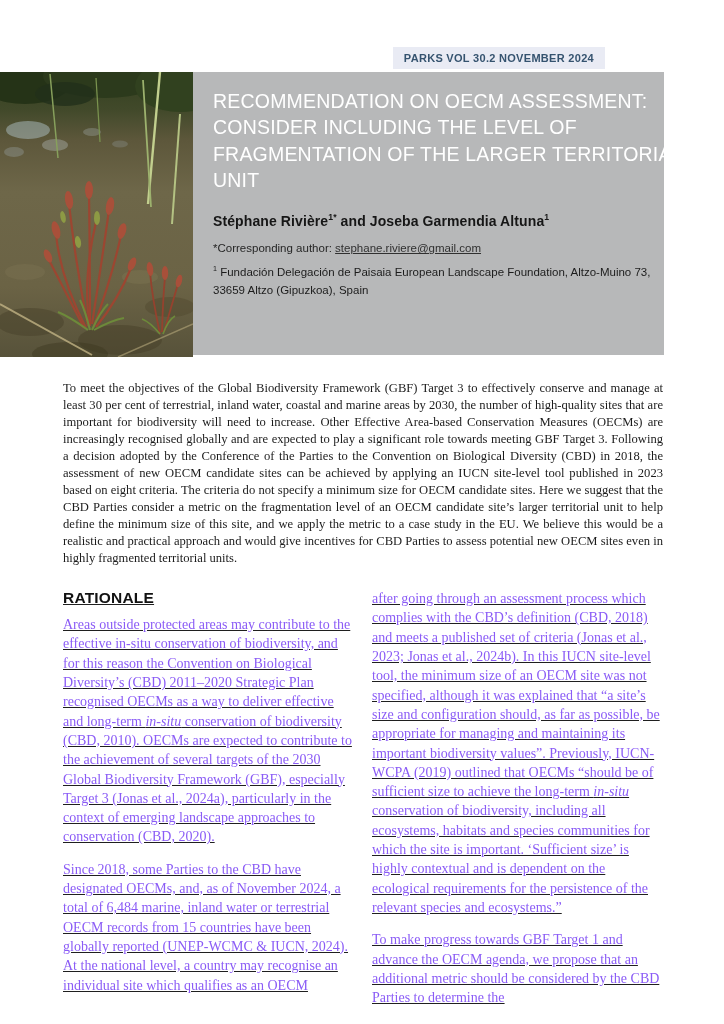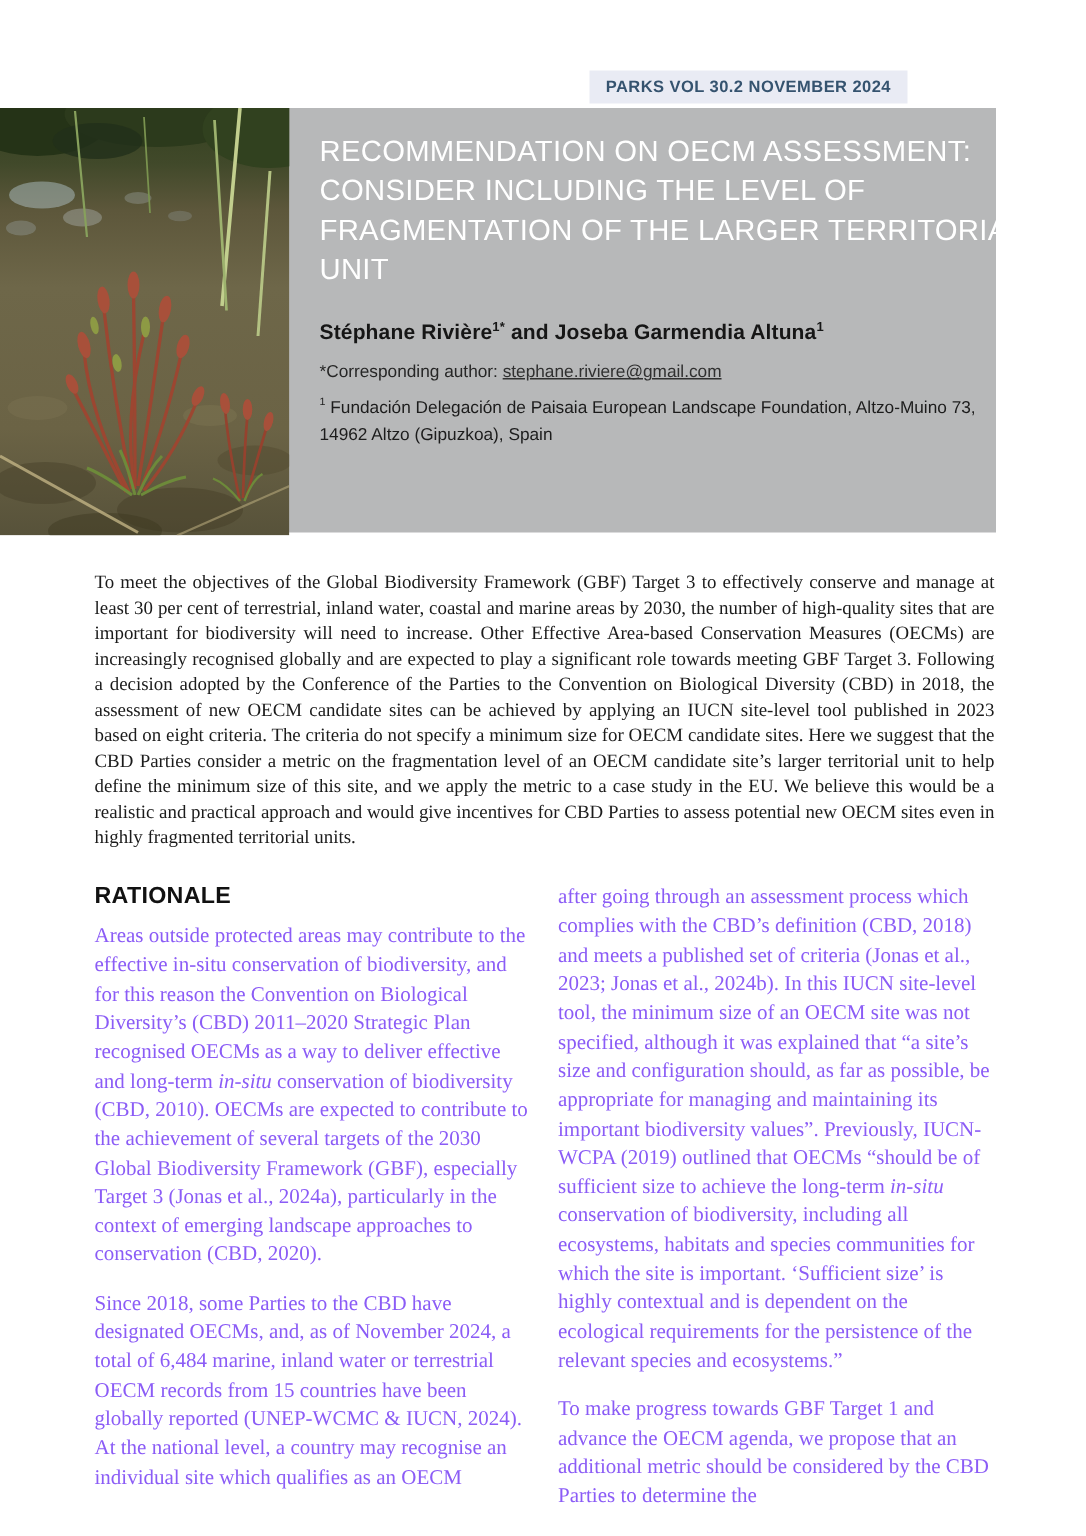--- a/index.html
+++ b/index.html
@@ -56,21 +56,21 @@
     font-family:"Liberation Sans",sans-serif;
   }
   .serif{font-family:"Liberation Serif",serif;}
   .abstract-text{
     margin:8px 0 0 0;font-size:12.6px;line-height:1.35;color:#1b1b1b;text-align:justify;
   }
   .keywords{
     margin:13px 0 0 0;font-size:12.6px;line-height:1.35;color:#1b1b1b;
   }
   .columns{
-    display:flex;gap:18px;margin-top:22px;
+    display:flex;gap:18px;margin-top:22px;text-decoration:underline;
   }
   .col{width:291px;}
   .col p{
     margin:0 0 13px 0;font-size:14px;line-height:1.38;color:#8b5cf6;
   }
   .col .sec-heading{margin-bottom:8px;}
 
   
   .footer{
     position:absolute;left:63px;right:59px;top:978px;
@@ -175,21 +175,21 @@
         <path d="M160 262 Q150 250 142 247"></path>
         <path d="M163 262 Q168 248 175 244"></path>
       </g>
     </svg>
   </div>
 
   <div class="header-content">
     <h1 class="title">RECOMMENDATION ON OECM ASSESSMENT: CONSIDER INCLUDING THE LEVEL OF FRAGMENTATION OF THE LARGER TERRITORIAL UNIT</h1>
     <p class="authors"><span>Stéphane Rivière</span><sup>1*</sup><span> and Joseba Garmendia Altuna</span><sup>1</sup></p>
     <p class="corr"><span>*Corresponding author: </span><span class="email">stephane.riviere@gmail.com</span></p>
-    <p class="affil"><sup>1</sup><span> Fundación Delegación de Paisaia European Landscape Foundation, Altzo-Muino 73, 14962 Altzo (Gipuzkoa), Spain</span></p>
+    <p class="affil"><sup>1</sup><span> Fundación Delegación de Paisaia European Landscape Foundation, Altzo-Muino 73, 33659 Altzo (Gipuzkoa), Spain</span></p>
   </div>
 
   <div class="main">
     <p class="abstract-text serif">To meet the objectives of the Global Biodiversity Framework (GBF) Target 3 to effectively conserve and manage at least 30 per cent of terrestrial, inland water, coastal and marine areas by 2030, the number of high-quality sites that are important for biodiversity will need to increase. Other Effective Area-based Conservation Measures (OECMs) are increasingly recognised globally and are expected to play a significant role towards meeting GBF Target 3. Following a decision adopted by the Conference of the Parties to the Convention on Biological Diversity (CBD) in 2018, the assessment of new OECM candidate sites can be achieved by applying an IUCN site-level tool published in 2023 based on eight criteria. The criteria do not specify a minimum size for OECM candidate sites. Here we suggest that the CBD Parties consider a metric on the fragmentation level of an OECM candidate site’s larger territorial unit to help define the minimum size of this site, and we apply the metric to a case study in the EU. We believe this would be a realistic and practical approach and would give incentives for CBD Parties to assess potential new OECM sites even in highly fragmented territorial units.</p>
 
     <div class="columns">
       <div class="col">
         <h2 class="sec-heading">RATIONALE</h2>
         <p class="serif"><span>Areas outside protected areas may contribute to the effective in-situ conservation of biodiversity, and for this reason the Convention on Biological Diversity’s (CBD) 2011–2020 Strategic Plan recognised OECMs as a way to deliver effective and long-term </span><span class="it">in-situ</span><span> conservation of biodiversity (CBD, 2010). OECMs are expected to contribute to the achievement of several targets of the 2030 Global Biodiversity Framework (GBF), especially Target 3 (Jonas et al., 2024a), particularly in the context of emerging landscape approaches to conservation (CBD, 2020).</span></p>
         <p class="serif">Since 2018, some Parties to the CBD have designated OECMs, and, as of November 2024, a total of 6,484 marine, inland water or terrestrial OECM records from 15 countries have been globally reported (UNEP-WCMC &amp; IUCN, 2024). At the national level, a country may recognise an individual site which qualifies as an OECM</p>

